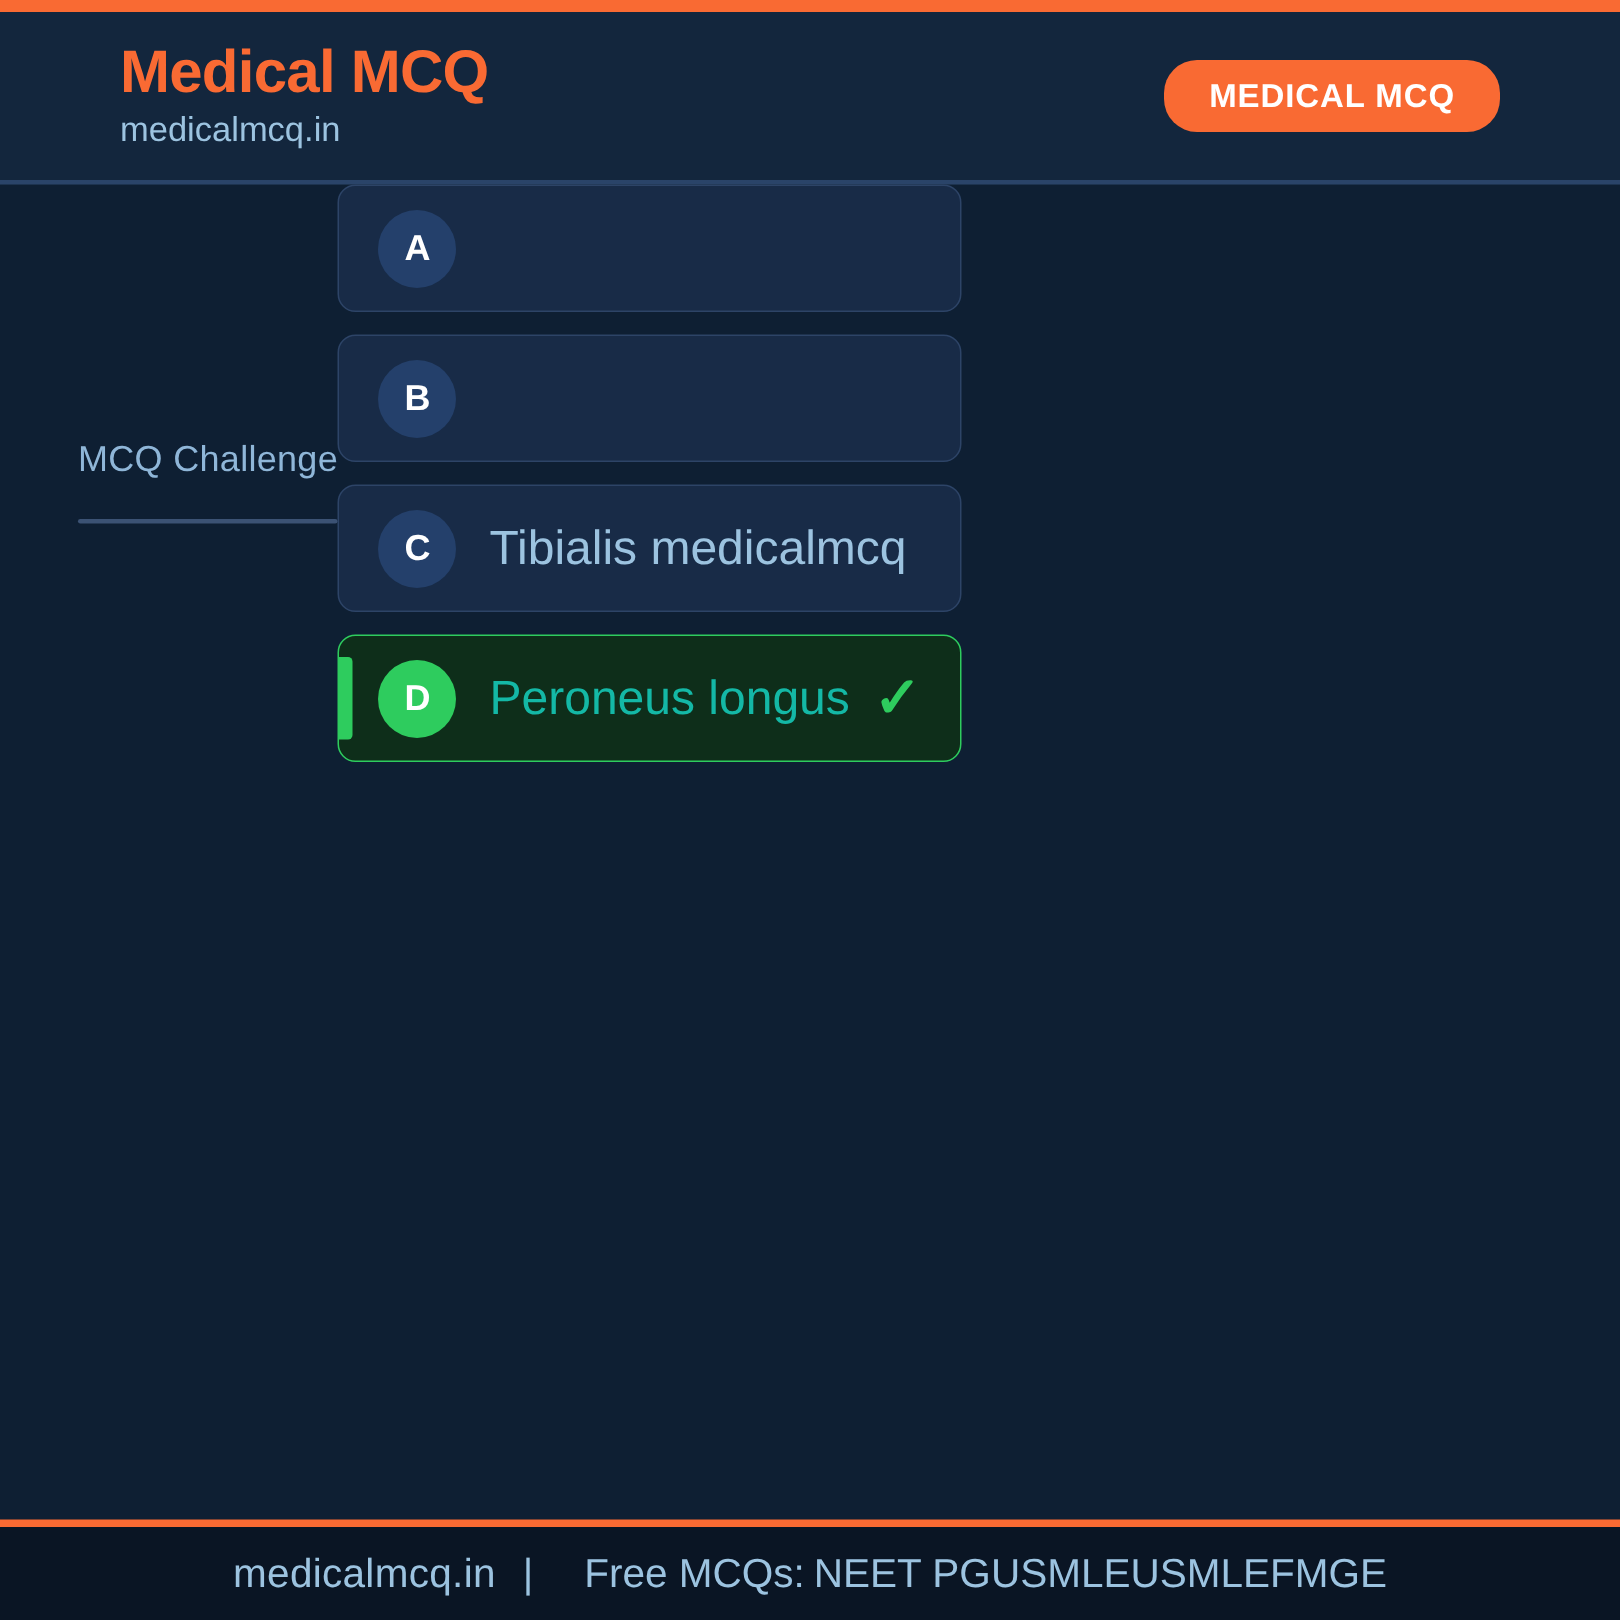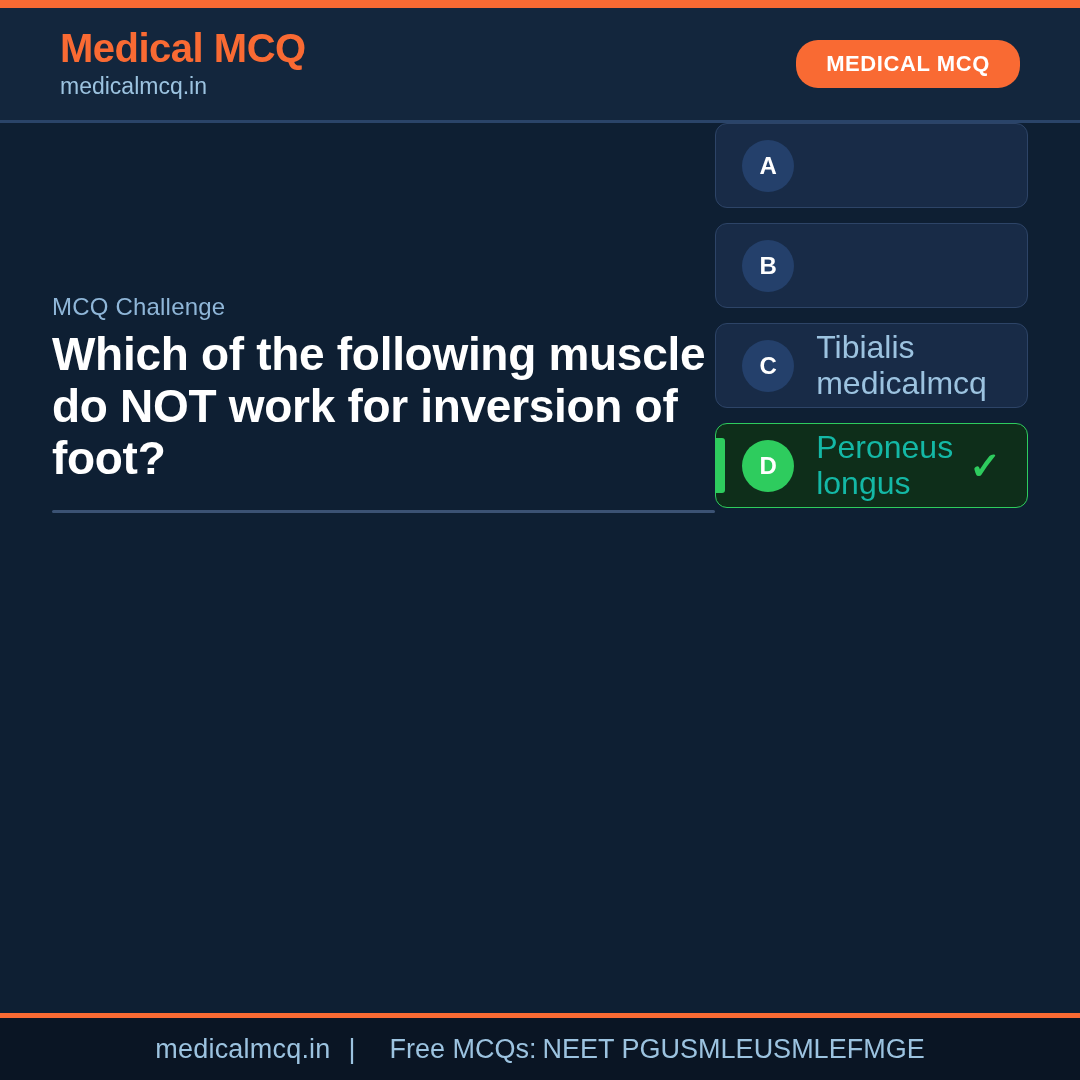--- a/index.html
+++ b/index.html
@@ -28,21 +28,21 @@
 
   
   .header {
     flex:0 0 auto;
     height:115px;
     background:#13263D;
     border-bottom:3px solid #2A4469;
     display:flex;
     align-items:center;
     justify-content:space-between;
-    padding:0 60px;
+    padding:0 80px;
   }
   .brand-block { display:flex; flex-direction:column; justify-content:center; }
   .brand-title {
     font-size:40px;
     font-weight:bold;
     color:#F96A33;
     line-height:1.05;
     letter-spacing:-0.5px;
   }
   .brand-sub {
@@ -185,21 +185,20 @@
       <div class="brand-title">Medical MCQ</div>
       <div class="brand-sub">medicalmcq.in</div>
     </div>
     <div class="header-pill">MEDICAL MCQ</div>
   </div>
 
   <div class="main">
 
     <div class="q-block">
       <div class="q-eyebrow">MCQ Challenge</div>
-      <div class="q-title">Which of the following muscle do NOT work for inversion of foot?</div>
       <div class="q-divider"></div>
     </div>
 
     <div class="options">
 
       <div class="option">
         <div class="badge">A</div>
         <div class="tick"></div>
       </div>
 

